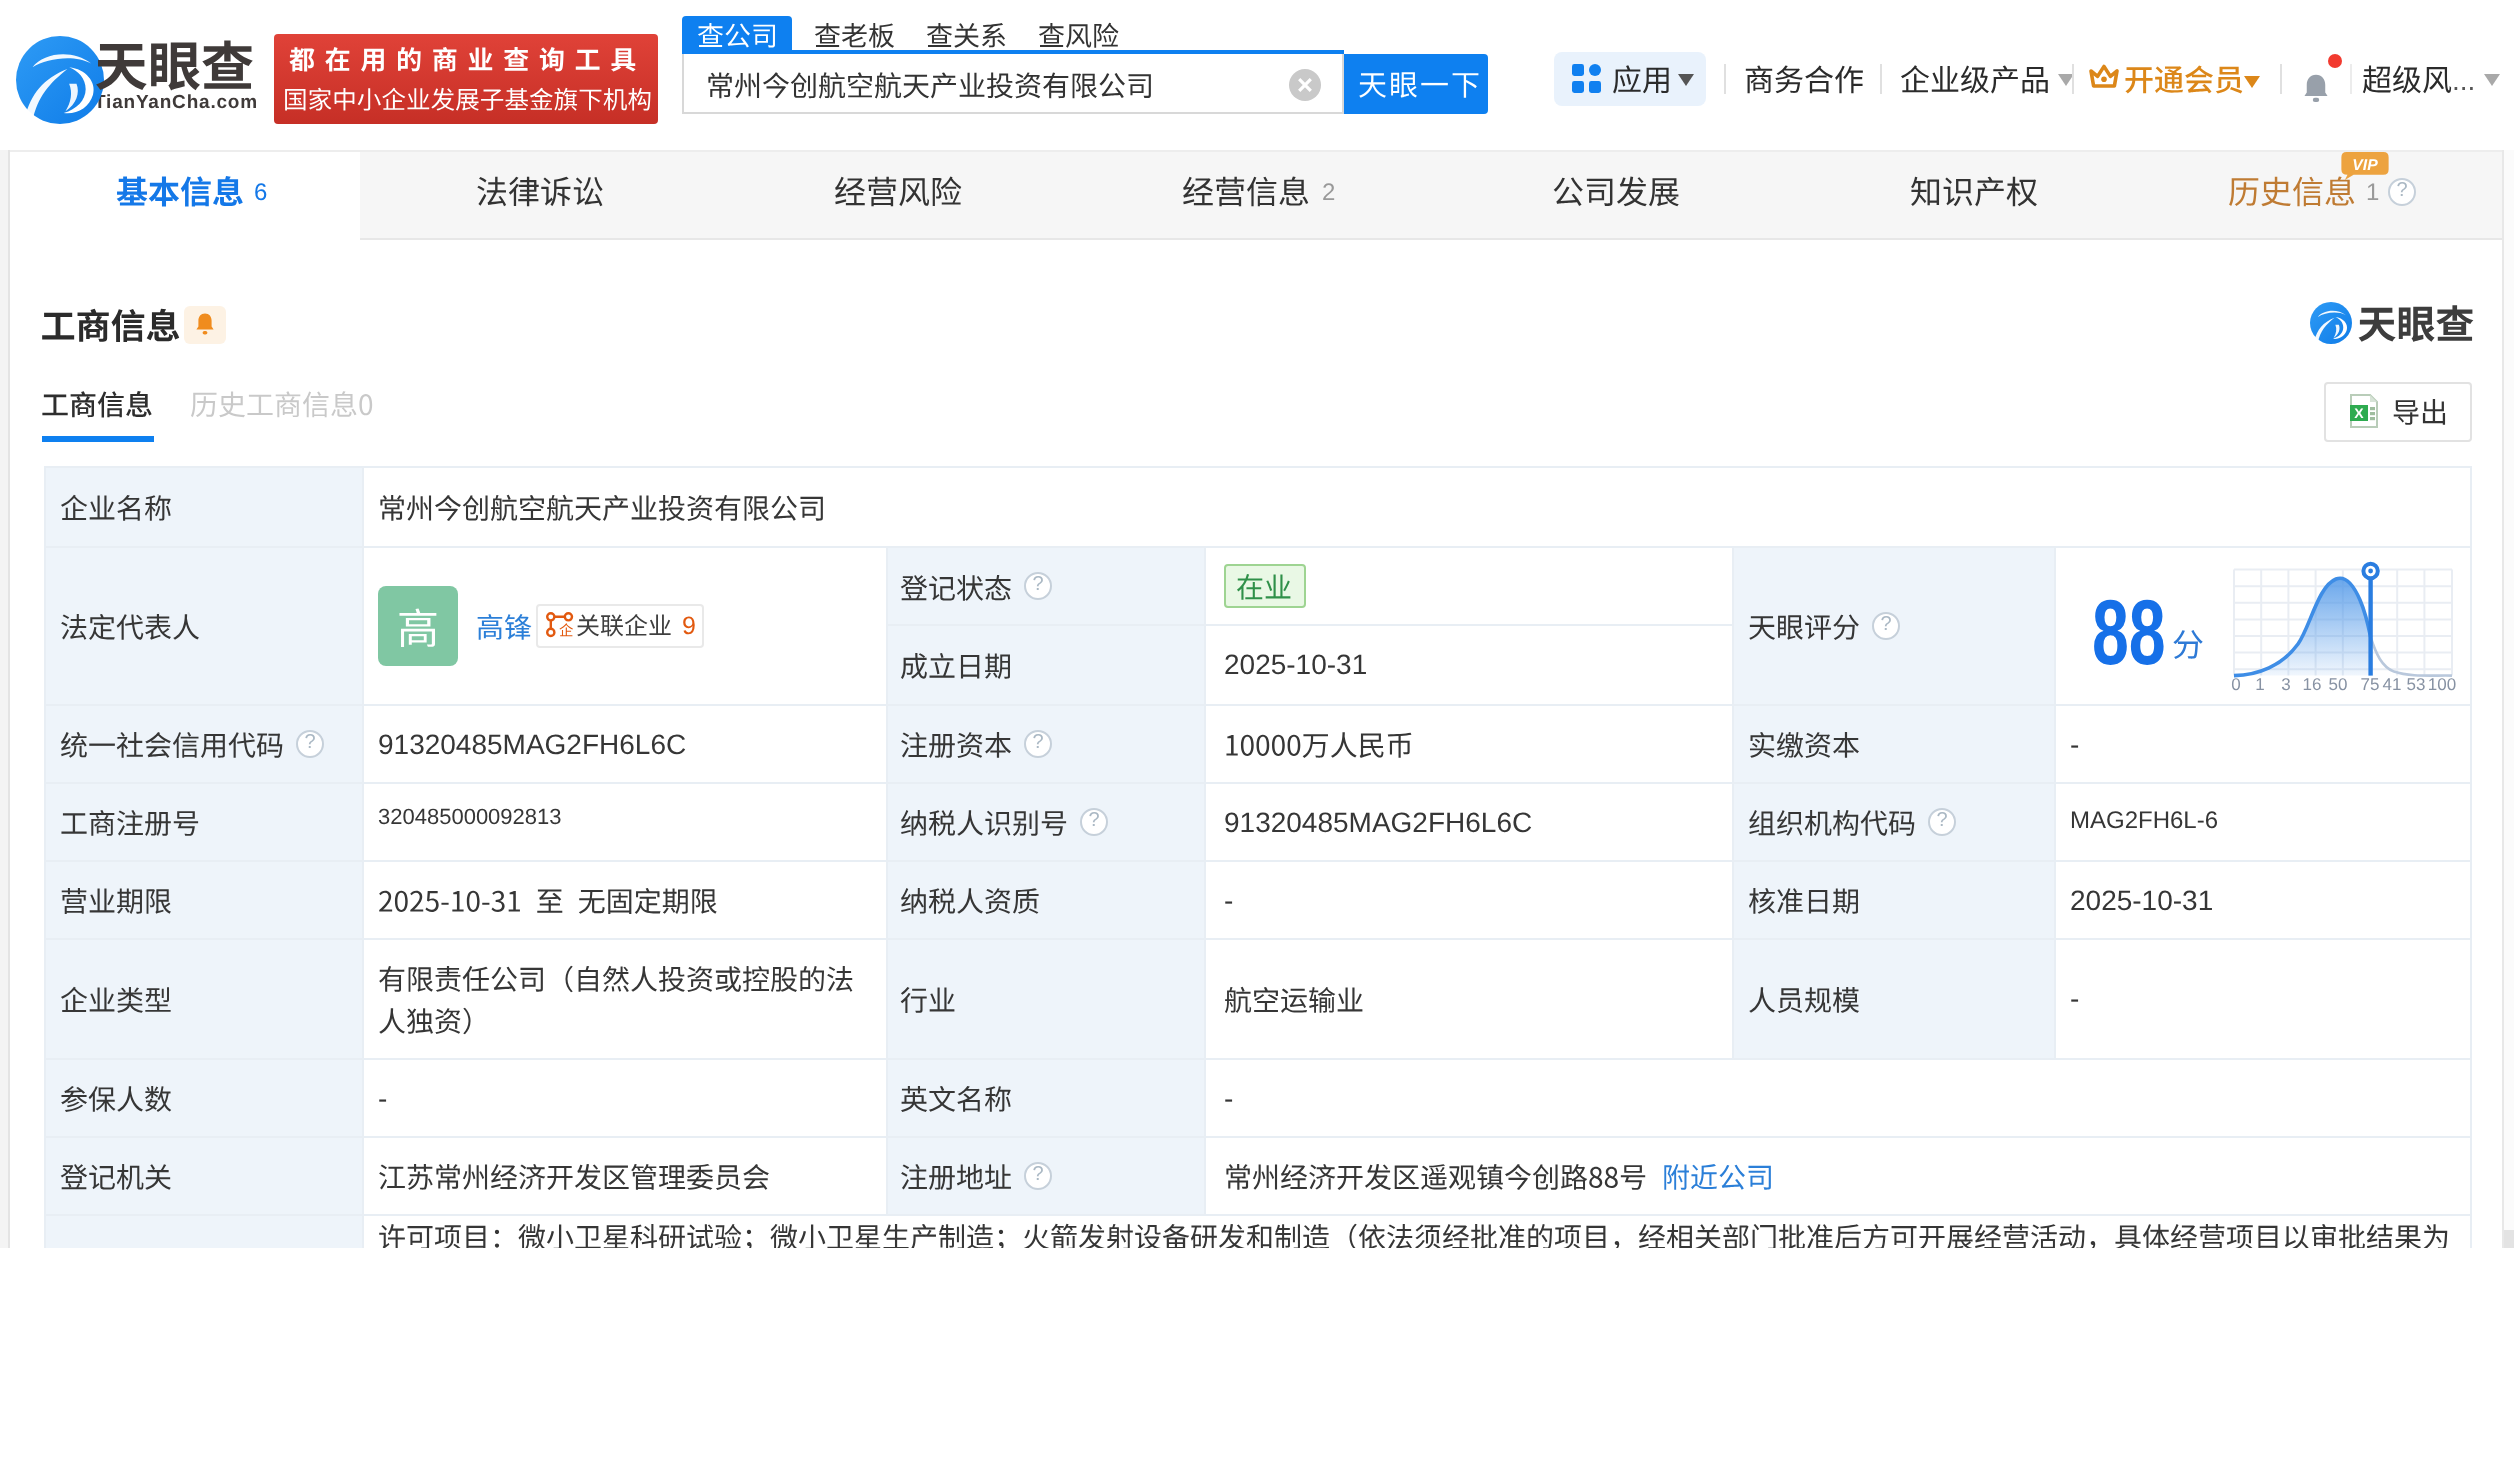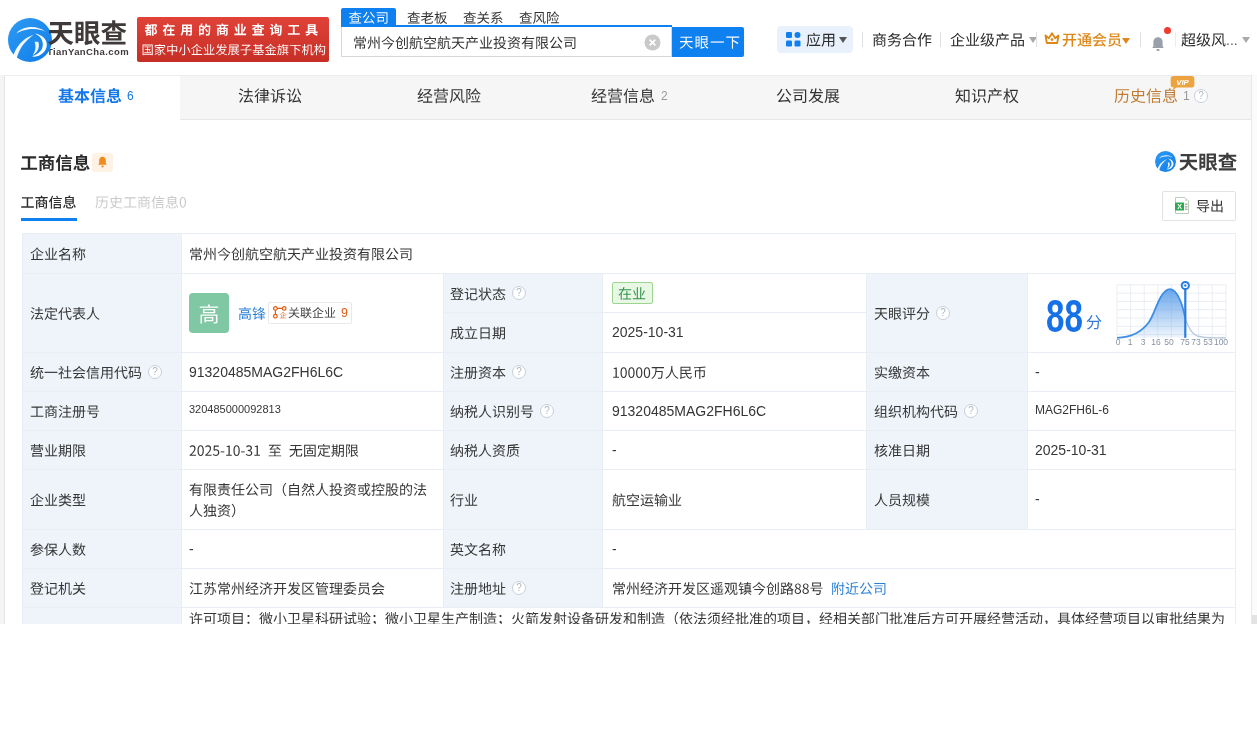--- a/index.html
+++ b/index.html
@@ -130,21 +130,21 @@
 <div class="a" style="left:612px;top:541.9px;font-size:14px;color:#363636;font-weight:normal;letter-spacing:0;line-height:1;white-space:nowrap;">-</div>
 <div class="a" style="left:341px;top:306.6px;font-size:12.5px;color:#e2590f;font-weight:normal;letter-spacing:0;line-height:1;white-space:nowrap;">9</div>
 <div class="a" style="left:1046px;top:292.9px;font-size:46px;color:#1670e8;font-weight:bold;letter-spacing:0;line-height:1;white-space:nowrap;transform:scaleX(0.72);transform-origin:0 50%;">88</div>
 <div class="a" style="left:1226px;top:33.4px;font-size:14px;color:#555;font-weight:normal;letter-spacing:0;line-height:1;white-space:nowrap;">...</div>
 <div class="a" style="left:1118px;top:338px;font-size:8.5px;color:#8792a3;font-weight:normal;letter-spacing:0;line-height:1;white-space:nowrap;transform:translateX(-50%);">0</div>
 <div class="a" style="left:1130px;top:338px;font-size:8.5px;color:#8792a3;font-weight:normal;letter-spacing:0;line-height:1;white-space:nowrap;transform:translateX(-50%);">1</div>
 <div class="a" style="left:1143px;top:338px;font-size:8.5px;color:#8792a3;font-weight:normal;letter-spacing:0;line-height:1;white-space:nowrap;transform:translateX(-50%);">3</div>
 <div class="a" style="left:1156px;top:338px;font-size:8.5px;color:#8792a3;font-weight:normal;letter-spacing:0;line-height:1;white-space:nowrap;transform:translateX(-50%);">16</div>
 <div class="a" style="left:1169px;top:338px;font-size:8.5px;color:#8792a3;font-weight:normal;letter-spacing:0;line-height:1;white-space:nowrap;transform:translateX(-50%);">50</div>
 <div class="a" style="left:1185px;top:338px;font-size:8.5px;color:#8792a3;font-weight:normal;letter-spacing:0;line-height:1;white-space:nowrap;transform:translateX(-50%);">75</div>
-<div class="a" style="left:1196px;top:338px;font-size:8.5px;color:#8792a3;font-weight:normal;letter-spacing:0;line-height:1;white-space:nowrap;transform:translateX(-50%);">73</div>
+<div class="a" style="left:1196px;top:338px;font-size:8.5px;color:#8792a3;font-weight:normal;letter-spacing:0;line-height:1;white-space:nowrap;transform:translateX(-50%);">41</div>
 <div class="a" style="left:1208px;top:338px;font-size:8.5px;color:#8792a3;font-weight:normal;letter-spacing:0;line-height:1;white-space:nowrap;transform:translateX(-50%);">53</div>
 <div class="a" style="left:1221px;top:338px;font-size:8.5px;color:#8792a3;font-weight:normal;letter-spacing:0;line-height:1;white-space:nowrap;transform:translateX(-50%);">100</div>
 <svg class="a" style="left:8px;top:18px" width="44" height="44" viewBox="0 0 48 48">
 <defs>
         <linearGradient id="lg8" x1="0" y1="0" x2="1" y2="1">
 <stop offset="0" stop-color="#2e9bf5"></stop>
           <stop offset="1" stop-color="#0f7ce8"></stop>
         </linearGradient>
       </defs>
 <circle cx="24" cy="24" r="24" fill="url(#lg8)"></circle>

